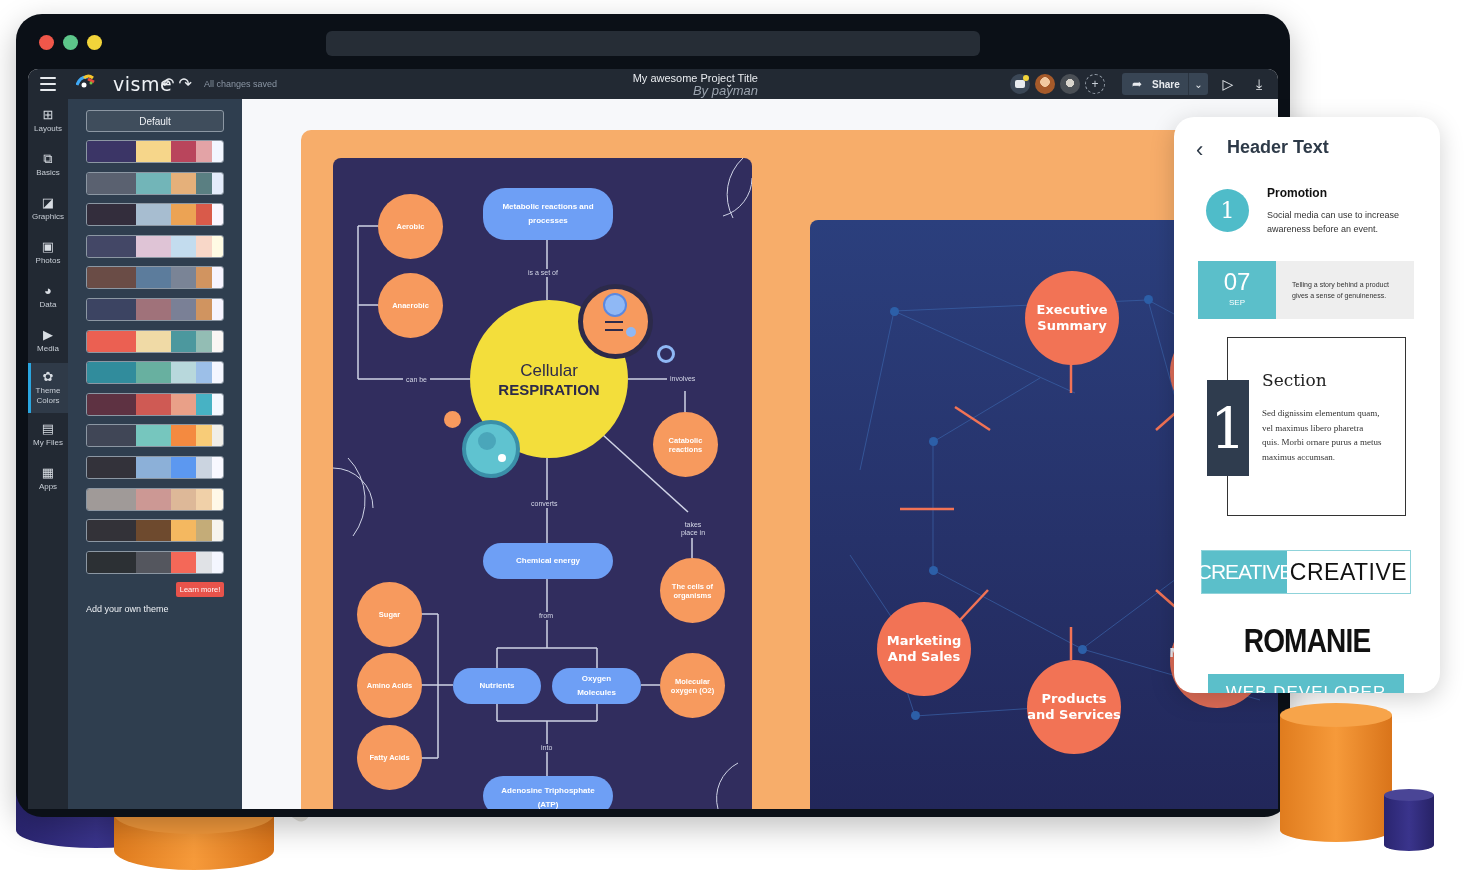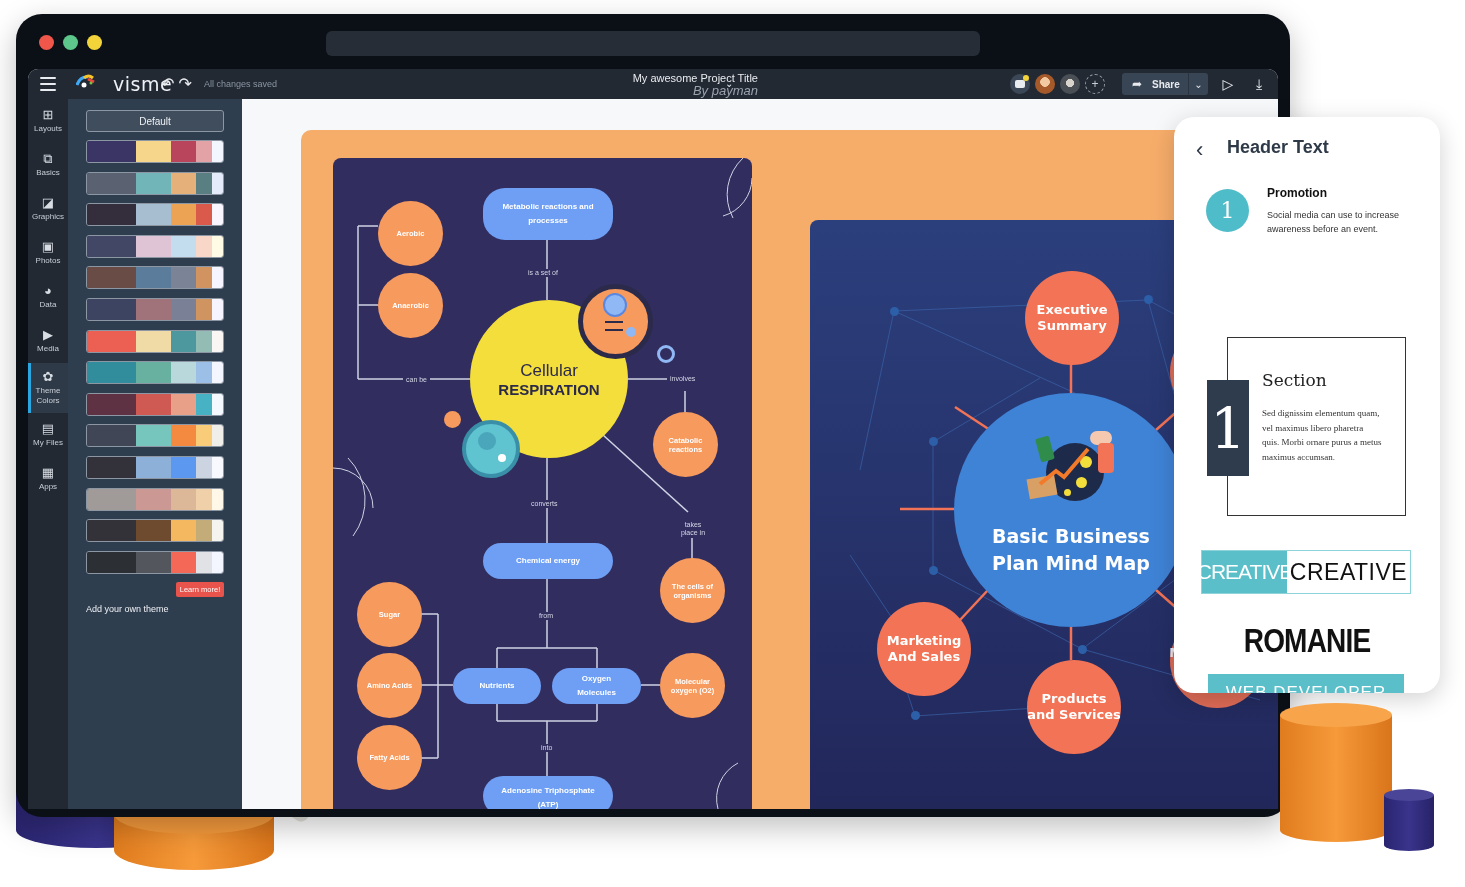--- a/index.html
+++ b/index.html
@@ -347,21 +347,21 @@
           <line x1="214" y1="563" x2="214" y2="618" stroke="#cfd3e6" stroke-width="1.5"></line>
           <line x1="88" y1="456" x2="105" y2="456" stroke="#cfd3e6" stroke-width="1.5"></line>
           <line x1="105" y1="456" x2="105" y2="600" stroke="#cfd3e6" stroke-width="1.5"></line>
           <line x1="88" y1="600" x2="105" y2="600" stroke="#cfd3e6" stroke-width="1.5"></line>
           <line x1="88" y1="527" x2="120" y2="527" stroke="#cfd3e6" stroke-width="1.5"></line>
           <line x1="308" y1="527" x2="327" y2="527" stroke="#cfd3e6" stroke-width="1.5"></line>
         </svg>
 
         <div class="node-b" style="left:150px; top:30px; width:130px; height:52px; padding:0 18px;">Metabolic reactions and processes</div>
         <span class="lbl" style="left:192px; top:111px;">is a set of</span>
-        <div class="node-o" style="left:45px; top:43px; width:65px; height:65px;">Aerobic</div>
+        <div class="node-o" style="left:45px; top:36px; width:65px; height:65px;">Aerobic</div>
         <div class="node-o" style="left:45px; top:115px; width:65px; height:65px;">Anaerobic</div>
         <span class="lbl" style="left:70px; top:218px;">can be</span>
 
         <div class="center-yellow">
           <span class="t1">Cellular</span>
           <span class="t2">RESPIRATION</span>
         </div>
 
         <div style="position:absolute;left:245px;top:126px;width:75px;height:75px;border-radius:50%;background:#f79a5e;border:5px solid #2c2a4a;">
           <div style="position:absolute;left:20px;top:4px;width:24px;height:24px;border-radius:50%;background:#8fb8f5;border:2px solid #5a88e0;"></div>
@@ -429,50 +429,40 @@
         <div class="dot" style="left:374px; top:346px;"></div>
         <div class="dot" style="left:268px; top:425px;"></div>
         <div class="dot" style="left:101px; top:491px;"></div>
 
         <div class="node-r" style="left:215px; top:51px; width:94px; height:94px; padding:0 12px;">Executive Summary</div>
         <div class="node-r" style="left:360px; top:105px; width:94px; height:94px; opacity:0.9;">Company Description</div>
         <div class="node-r" style="left:67px; top:382px; width:94px; height:94px; padding:0 14px;">Marketing And Sales</div>
         <div class="node-r" style="left:217px; top:440px; width:94px; height:94px;">Products and Services</div>
         <div class="node-r" style="left:360px; top:394px; width:94px; height:94px; opacity:0.9;">Management Structure</div>
 
-        <div class="center-blue">
-
-          <div style="position:absolute;left:70px;top:38px;width:100px;height:80px;">
-            <div style="position:absolute;left:22px;top:12px;width:58px;height:58px;border-radius:50%;background:#1d2a4a;"></div>
-            <div style="position:absolute;left:14px;top:6px;width:14px;height:24px;background:#2f8c4a;transform:rotate(-15deg);border-radius:2px;"></div>
-            <div style="position:absolute;left:4px;top:46px;width:28px;height:20px;background:#d9a066;transform:rotate(-10deg);"></div>
-            <div style="position:absolute;left:56px;top:25px;width:12px;height:12px;border-radius:50%;background:#f3de3b;"></div>
-            <div style="position:absolute;left:52px;top:46px;width:11px;height:11px;border-radius:50%;background:#f3de3b;"></div>
-            <div style="position:absolute;left:40px;top:58px;width:7px;height:7px;border-radius:50%;background:#f3de3b;"></div>
-            <svg style="position:absolute;left:14px;top:8px;" width="60" height="50">
-                <polyline points="2,45 18,32 26,38 50,10" stroke="#f27a2a" stroke-width="4" fill="none"></polyline>
-              </svg>
-            <div style="position:absolute;left:66px;top:0px;width:22px;height:14px;border-radius:8px;background:#f4c9b0;"></div>
-            <div style="position:absolute;left:74px;top:12px;width:16px;height:30px;background:#f27355;border-radius:4px;"></div>
-          </div>
-          <span class="tt" style="width:170px;">Basic Business Plan Mind Map</span>
-        </div>
       </div>
     </div>
   </div>
 </div>
 
 <div class="phone">
   <span class="ph-back">‹</span>
   <span class="ph-header">Header Text</span>
 
   <div class="promo-num">1</div>
   <span class="promo-title">Promotion</span>
   <span class="promo-desc">Social media can use to increase awareness before an event.</span>
 
+  <div class="date-box">
+    <div class="date-left">
+      <span class="date-day">07</span>
+      <span class="date-mon">SEP</span>
+    </div>
+    <span class="date-text">Telling a story behind a product gives a sense of genuineness.</span>
+  </div>
 
   <div class="section-box"></div>
   <div class="section-num">1</div>
   <span class="section-title">Section</span>
   <span class="section-text">Sed dignissim elementum quam, vel maximus libero pharetra quis. Morbi ornare purus a metus maximus accumsan.</span>
 
   <div class="beat-box">
     <span class="beat-left">CREATIVE</span>
     <span class="beat-right">CREATIVE</span>
   </div>

